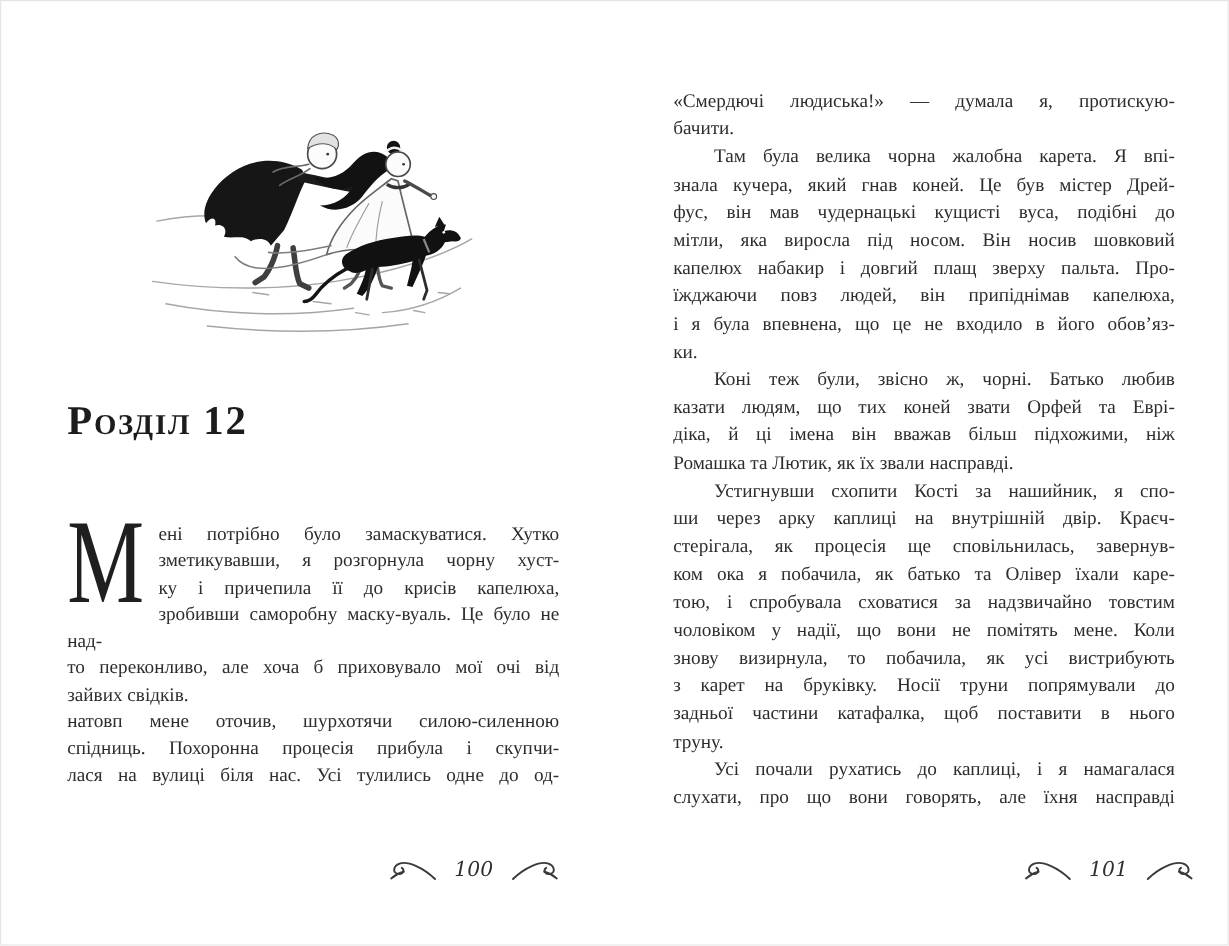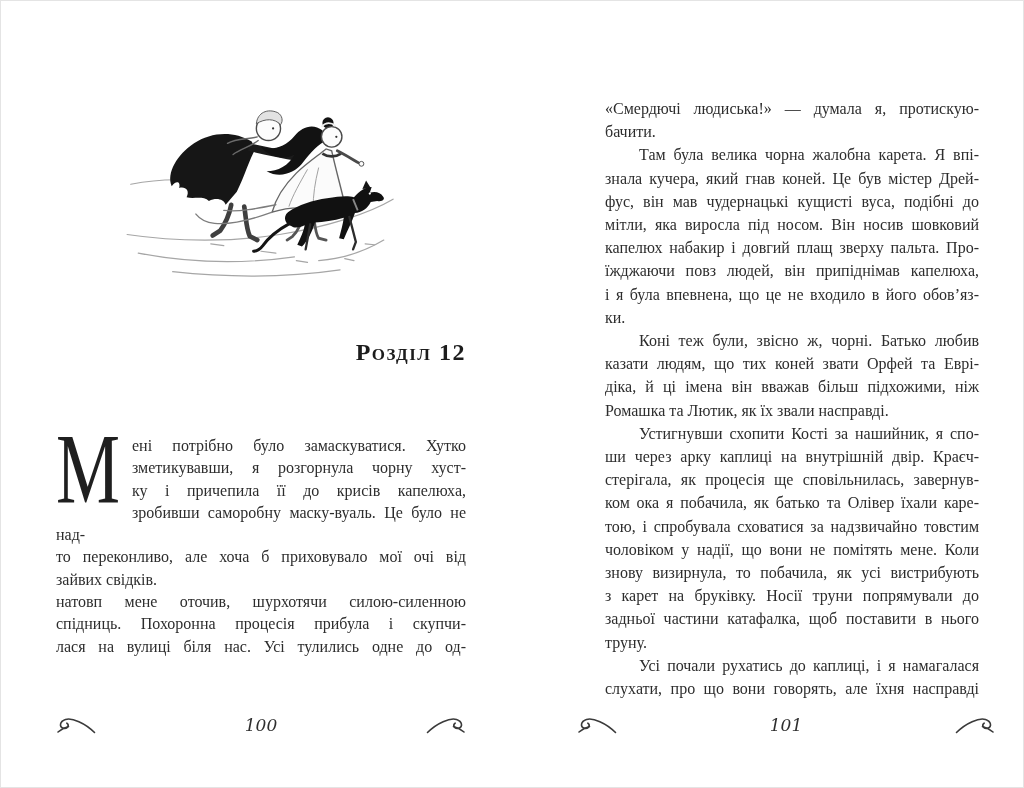--- a/index.html
+++ b/index.html
@@ -15,32 +15,32 @@
   }
   .page{position:absolute;top:0;}
   .page.left{left:55px;width:410px;}
   .page.right{left:560px;width:418px;}
 
   .illustration{margin:94px auto 0;width:300px;height:186px;}
   .illustration svg{display:block;width:100%;height:100%;}
 
   .chapter-title{
     margin:50px 0 0 0;
-    text-align:right;
+    text-align:left;
     font-variant:small-caps;
     font-weight:700;
-    font-size:24px;
+    font-size:34px;
     letter-spacing:1.5px;
     color:#1c1c1c;
     line-height:42px;
   }
 
   .body-text{font-size:16px;}
   .page.left  .body-text{margin-top:62px;line-height:22.3px;}
-  .page.right .body-text{padding-top:96px;line-height:23.2px;margin-left:44px;}
+  .page.right .body-text{padding-top:72px;line-height:23.2px;}
 
   .para{margin:0;}
   .line{
     text-align:justify;
     text-align-last:justify;
     -moz-text-align-last:justify;
   }
   .line.flush{text-align-last:left;-moz-text-align-last:left;}
   .line.indent{text-indent:34px;}
 
@@ -49,21 +49,21 @@
     width:70px;height:67px;
     font-size:100px;line-height:64px;
     transform:scaleX(0.72);
     transform-origin:0 50%;
     margin:2px 6px 0 0;
     color:#1f1f1f;
   }
 
   .footer{
     position:absolute;top:714px;
-    display:flex;align-items:center;justify-content:space-between;gap:15px;
+    display:flex;align-items:center;justify-content:flex-end;gap:15px;
   }
   .footer-left{left:55px;width:410px;}
   .footer-right{left:576px;width:418px;}
   .pagenum{
     font-style:italic;
     font-size:17px;
     color:#2f2f2f;
     font-family:"DejaVu Serif", serif;
   }
   .flourish svg{display:block;}

